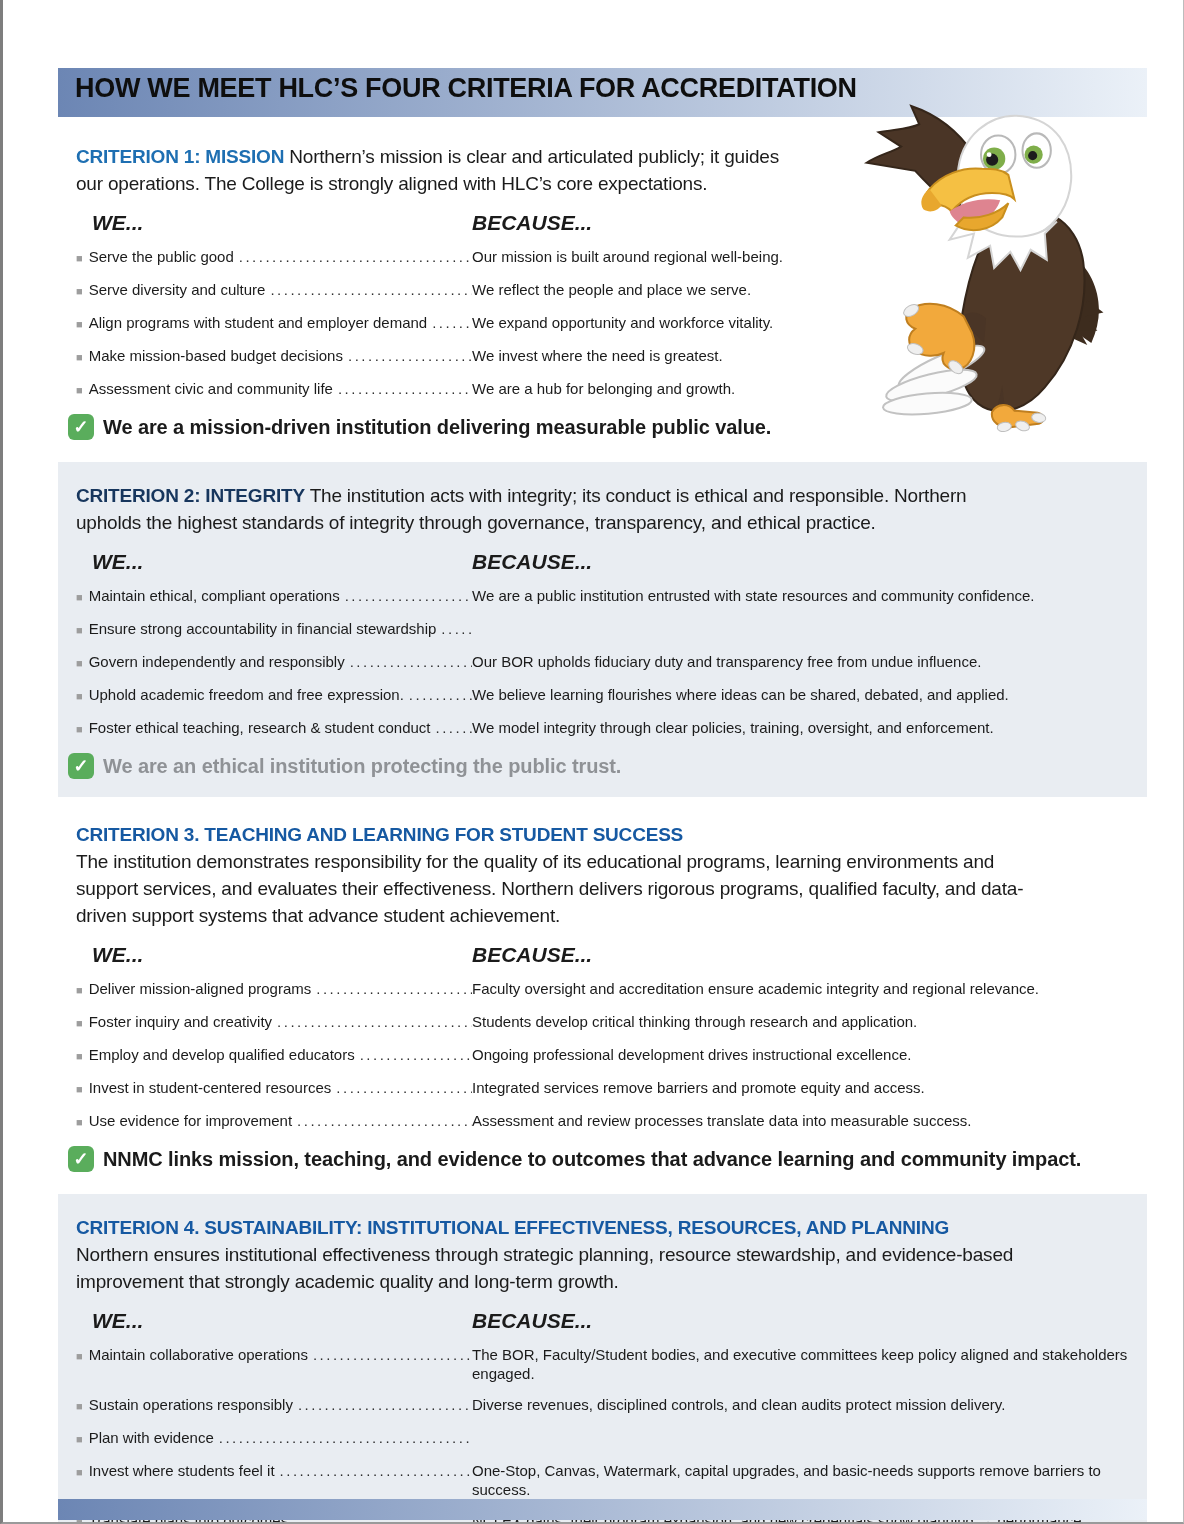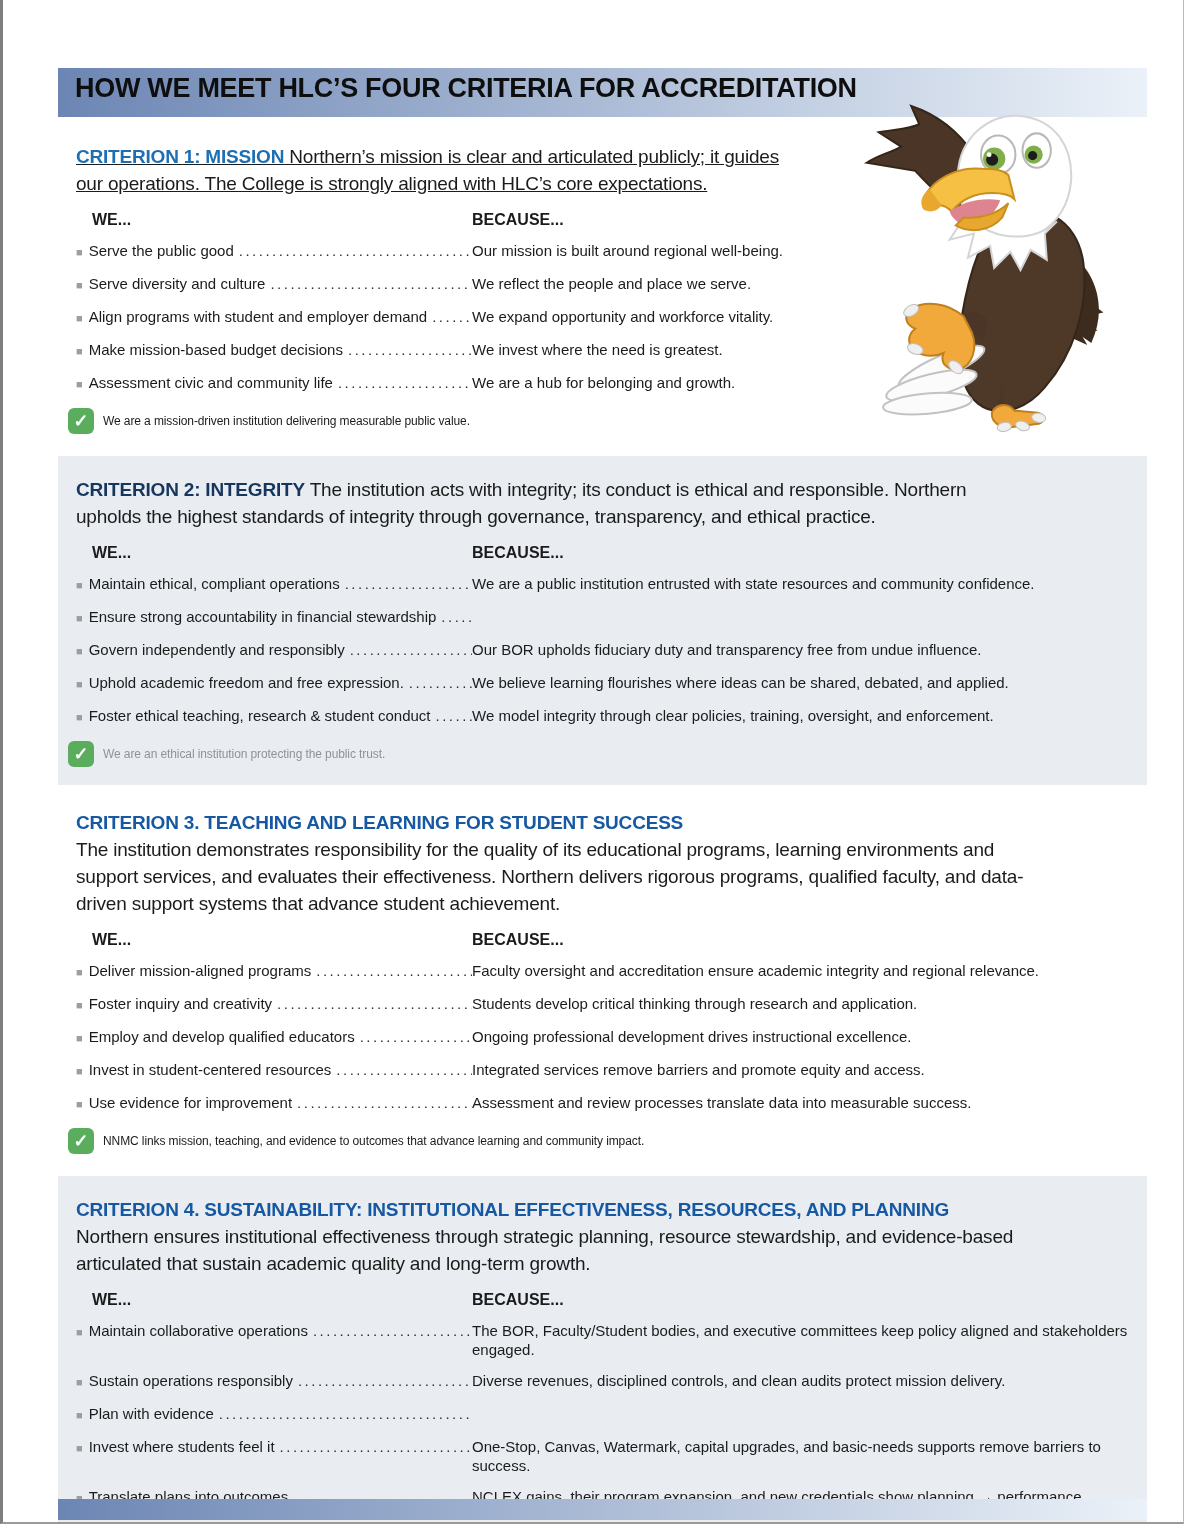--- a/index.html
+++ b/index.html
@@ -19,40 +19,40 @@
     padding-left:17px;letter-spacing:-0.3px;white-space:nowrap;
   }
   .section{padding:0 18px;margin-bottom:22px;}
   .panel{background:var(--panel-background,#e9edf2);padding:20px 12px 16px 18px;margin-bottom:24px;}
   .lead{margin:0 0 10px 0;font-size:19px;line-height:27px;letter-spacing:-0.2px;}
   .crit-title{font-weight:bold;letter-spacing:-0.2px;}
   .c1 .crit-title{color:var(--crit1-title,#1e6fb2);}
   .c2 .crit-title{color:var(--crit2-title,#17365d);}
   .c3 .crit-title{color:var(--crit3-title,#1659a2);display:block;}
   .c4 .crit-title{color:var(--crit4-title,#1659a2);display:block;}
-  .c1 .lead{max-width:730px;text-decoration:underline;}
+  .c1 .lead{max-width:730px;}
   .c2 .lead{max-width:930px;}
   .c3 .lead{max-width:960px;}
   .c4 .lead{max-width:1020px;}
-  .col-heads{display:flex;font-weight:bold;font-size:16px;margin:14px 0 12px 0;}
+  .col-heads{display:flex;font-weight:bold;font-size:21px;margin:14px 0 12px 0;font-style:italic;}
   .col-we{width:396px;box-sizing:border-box;padding-left:16px;}
   .rowlist{font-size:15px;line-height:19px;}
   .row{display:flex;margin-bottom:12px;align-items:baseline;}
   .we-cell{width:396px;flex:0 0 396px;display:flex;align-items:baseline;white-space:nowrap;overflow:hidden;}
   .bullet{color:var(--bullet-gray,#9d9d9d);font-size:11px;margin-right:6px;flex:0 0 auto;}
   .we-label{flex:0 0 auto;}
   .dots{flex:1 1 auto;min-width:0;overflow:hidden;white-space:nowrap;letter-spacing:2.5px;color:#2e2e2e;padding:0 2px 0 5px;}
   .because-cell{flex:1 1 auto;min-width:0;padding-right:2px;}
   .summary{display:flex;align-items:center;margin:14px 0 2px -8px;}
   .check{
     width:26px;height:26px;flex:0 0 26px;border-radius:6px;background:var(--check-green,#5aad5c);
     color:#ffffff;font-size:18px;font-weight:bold;display:flex;align-items:center;justify-content:center;
     margin-right:9px;
   }
-  .summary-text{font-weight:normal;font-size:12px;letter-spacing:-0.1px;}
+  .summary-text{font-weight:bold;font-size:20px;letter-spacing:-0.1px;}
   .summary-gray .summary-text{color:var(--summary2-gray,#8f9296);}
   .footer-bar{
     position:absolute;left:55px;right:36px;bottom:2px;height:21px;
     background:linear-gradient(to right, var(--header-bar-left,#6c86b4), var(--header-bar-right,#eaf0f8));
   }
   .eagle{position:absolute;left:844px;top:102px;width:266px;height:334px;}
 </style>
 </head>
 <body>
 
@@ -215,21 +215,21 @@
         <div class="because-cell">Assessment and review processes translate data into measurable success.</div>
       </div>
   </div>
   <div class="summary">
     <span class="check">✓</span>
     <span class="summary-text">NNMC links mission, teaching, and evidence to outcomes that advance learning and community impact.</span>
   </div>
 </div>
 
 <div class="section panel c4">
-  <p class="lead"><span class="crit-title">CRITERION 4. SUSTAINABILITY: INSTITUTIONAL EFFECTIVENESS, RESOURCES, AND PLANNING</span><span>Northern ensures institutional effectiveness through strategic planning, resource stewardship, and evidence-based articulated that sustain academic quality and long-term growth.</span></p>
+  <p class="lead"><span class="crit-title">CRITERION 4. SUSTAINABILITY: INSTITUTIONAL EFFECTIVENESS, RESOURCES, AND PLANNING</span><span>Northern ensures institutional effectiveness through strategic planning, resource stewardship, and evidence-based improvement that strongly academic quality and long-term growth.</span></p>
   <div class="col-heads">
     <span class="col-we">WE...</span>
     <span class="col-because">BECAUSE...</span>
   </div>
   <div class="rowlist">
     <div class="row">
         <div class="we-cell">
           <span class="bullet">■</span>
           <span class="we-label">Maintain collaborative operations</span>
           <span class="dots">........................................................................................................................</span>

